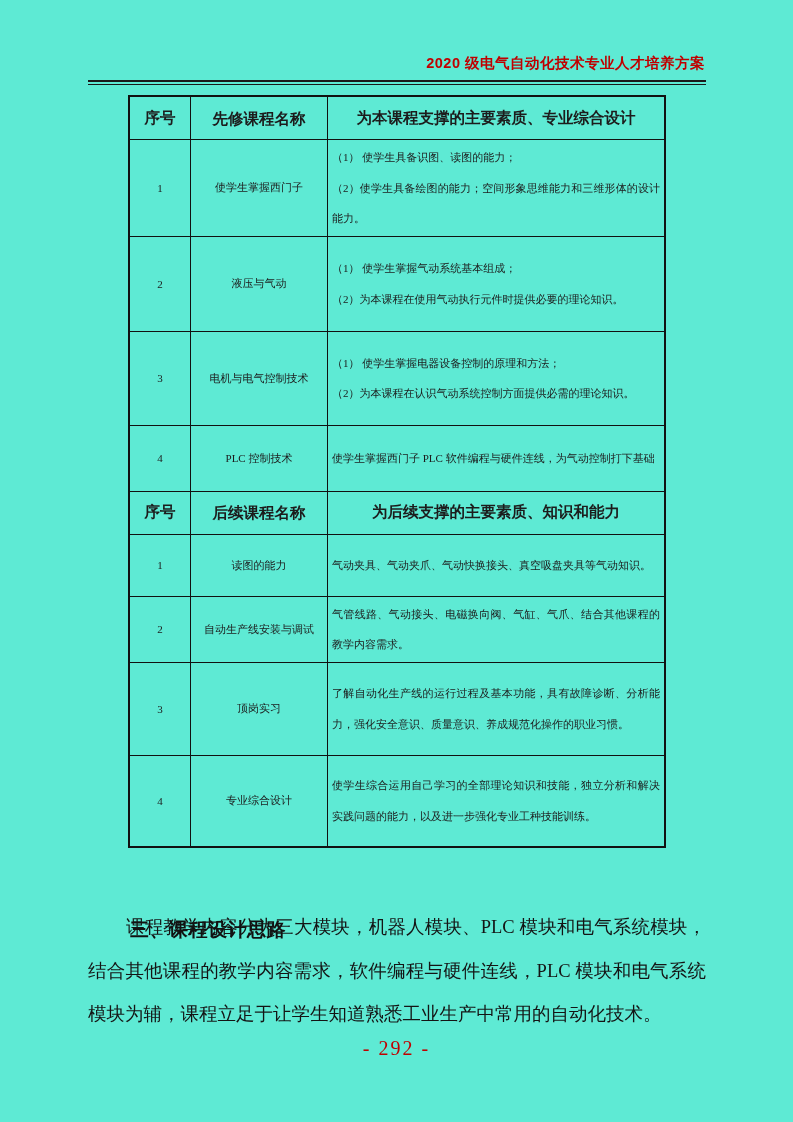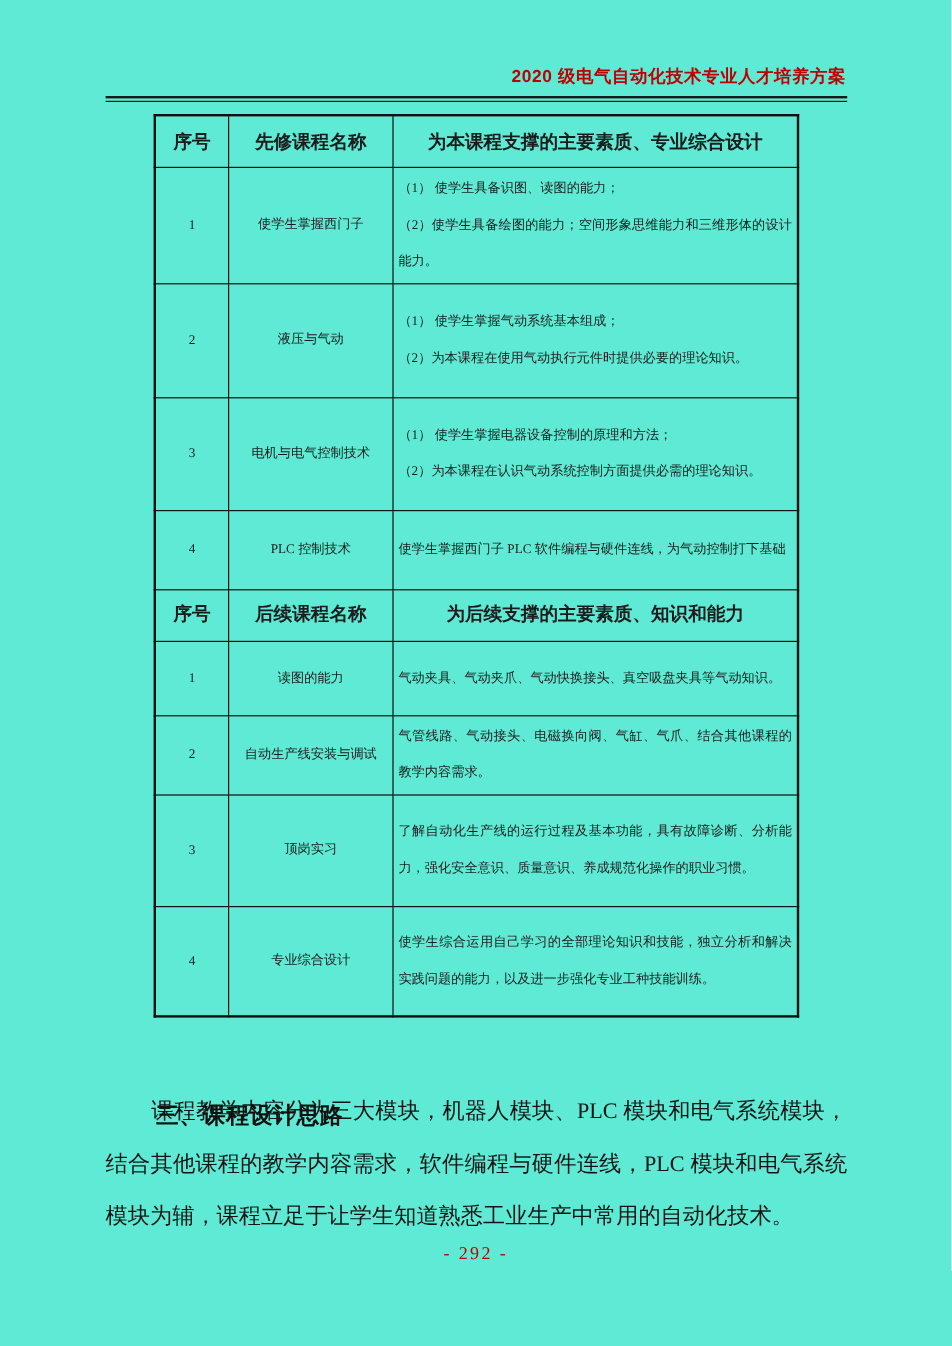--- a/index.html
+++ b/index.html
@@ -96,21 +96,21 @@
     text-align: justify;
     text-indent: 38px;
     color: #141414;
   }
   .page-number {
     position: absolute;
     top: 1037px;
     left: 0;
     width: 100%;
     text-align: center;
-    font-size: 15px;
+    font-size: 20px;
     letter-spacing: 2px;
     color: #c00000;
   }
 </style>
 </head>
 <body>
 
 <div class="page">
 
   <div class="doc-header">2020 级电气自动化技术专业人才培养方案</div>

